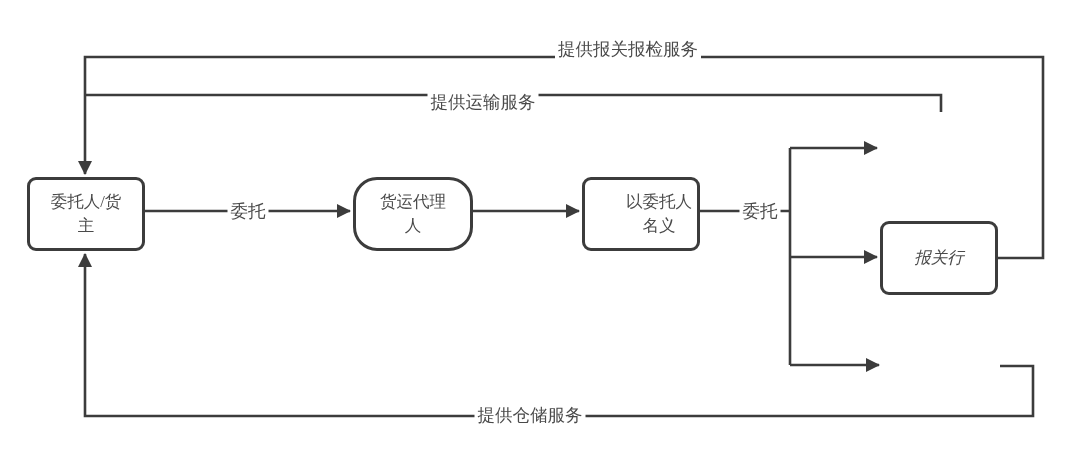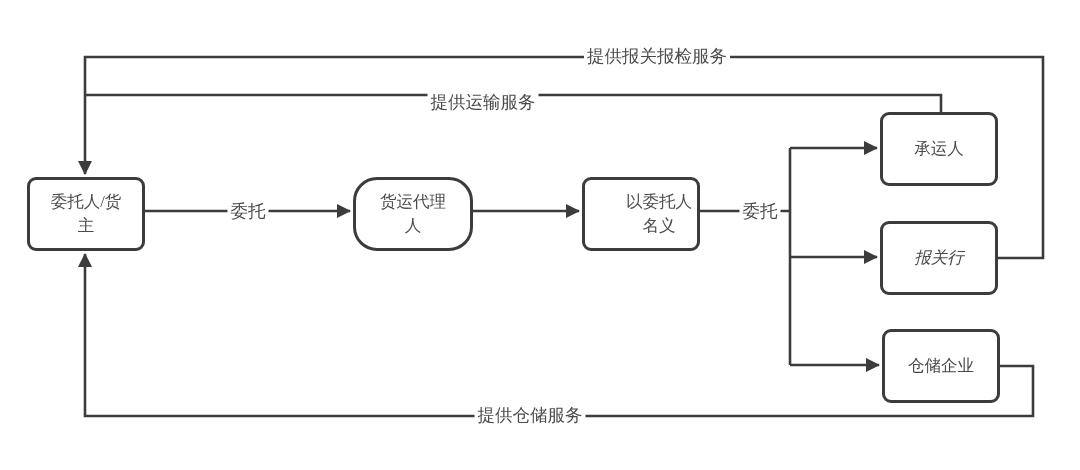--- a/index.html
+++ b/index.html
@@ -38,21 +38,21 @@
   .edge-label{
     position:absolute;
     transform:translate(-50%,-50%);
     background:var(--bg);
     color:var(--text);
     font-size:17.5px;
     line-height:1;
     padding:2px 3px;
     white-space:nowrap;
   }
-  .l-customs-service  {left:628px;top:57px;margin-left:29px;}
+  .l-customs-service  {left:628px;top:50px;}
   .l-transport-service{left:483px;top:95px;margin-top:8px;}
   .l-entrust-left     {left:248px;top:212px;}
   .l-entrust-right    {left:760px;top:212px;}
   .l-warehouse-service{left:530px;top:416px;}
 </style>
 </head>
 <body>
 
 <div class="canvas">
 
@@ -75,23 +75,21 @@
       <path d="M1000,366 H1033 V416 H85 V254" marker-end="url(#arrow)"></path>
     </g>
   </svg>
 
   <div class="node n-consignor">委托人/货
 主</div>
   <div class="node n-forwarder">货运代理
 人</div>
   <div class="node n-principal">以委托人
 名义</div>
-  <div class="node n-carrier">承运人</div>
   <div class="node n-customs">报关行</div>
-  <div class="node n-warehouse">仓储企业</div>
 
   <div class="edge-label l-customs-service">提供报关报检服务</div>
   <div class="edge-label l-transport-service">提供运输服务</div>
   <div class="edge-label l-entrust-left">委托</div>
   <div class="edge-label l-entrust-right">委托</div>
   <div class="edge-label l-warehouse-service">提供仓储服务</div>
 
 </div>
 
 </body></html>

